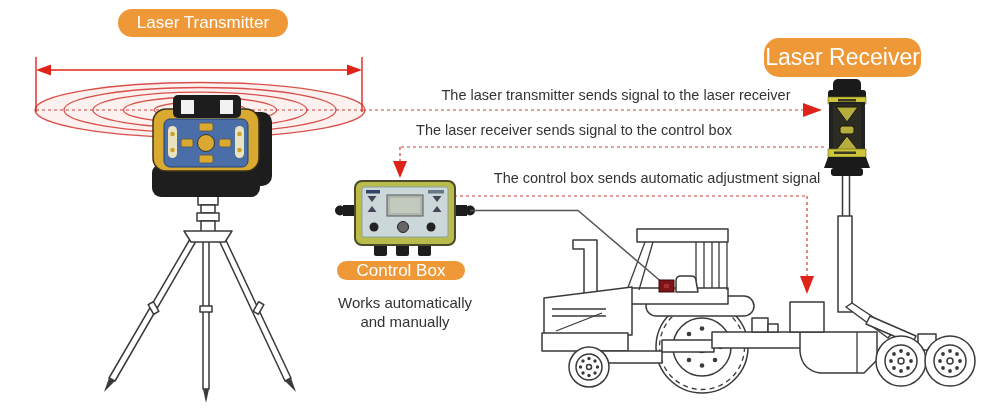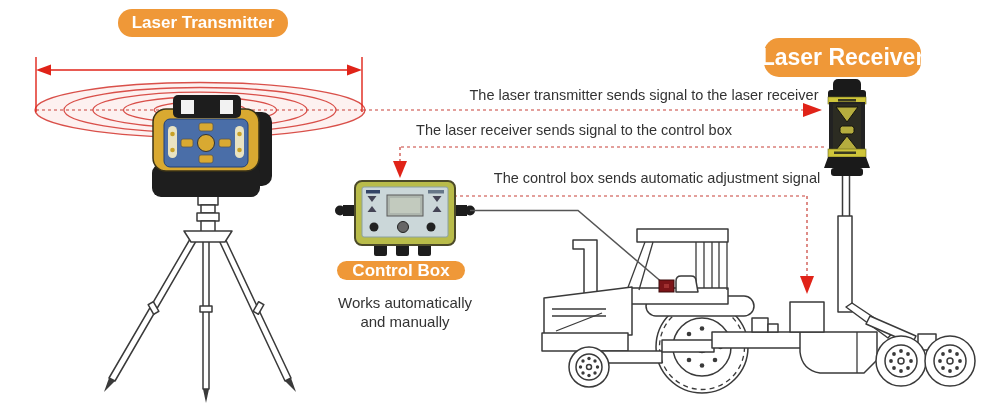--- a/index.html
+++ b/index.html
@@ -5,34 +5,34 @@
   html,body{margin:0;padding:0;background:#fff;}
   .canvas{
     position:relative;width:1000px;height:418px;background:#ffffff;
     font-family:"Liberation Sans", sans-serif;overflow:hidden;
   }
   .canvas svg{position:absolute;left:0;top:0;}
   
   .badge{
     position:absolute;display:flex;align-items:center;justify-content:center;
     background:var(--badge-orange,#EF9838);color:var(--badge-text,#fff);
-    font-weight:bold;border-radius:15px;white-space:nowrap;
+    font-weight:normal;border-radius:15px;white-space:nowrap;
   }
   .badge-transmitter{left:118px;top:9px;width:170px;height:28px;font-size:17px;}
   .badge-receiver{left:764px;top:38px;width:157px;height:39px;font-size:23px;}
   .badge-controlbox{left:337px;top:261px;width:128px;height:19px;font-size:17px;}
   .dim-label{
     position:absolute;left:200px;top:42px;transform:translateX(-50%);
     color:var(--text-dark,#333);font-size:16.5px;white-space:nowrap;
   }
   .signal-text{
     position:absolute;transform:translateX(-50%);white-space:nowrap;
     color:var(--text-dark,#333);font-size:14.5px;
   }
-  .t1{left:616px;top:87px;margin-left:28px;}
+  .t1{left:616px;top:87px;}
   .t2{left:574px;top:122px;}
   .t3{left:657px;top:170px;}
   .note{
     position:absolute;left:322px;top:293px;width:166px;text-align:center;
     color:var(--text-dark,#333);font-size:15px;line-height:19px;
   }
   
   .ring{stroke:var(--ring-red,#D9504A);fill:none;stroke-width:1.3;}
   .ring-disc{stroke:var(--ring-red,#D9504A);fill:rgba(239,150,140,0.13);stroke-width:1.3;}
   .dash{stroke:var(--dash-red,#C84038);fill:none;stroke-width:1.2;stroke-dasharray:3,3;}

